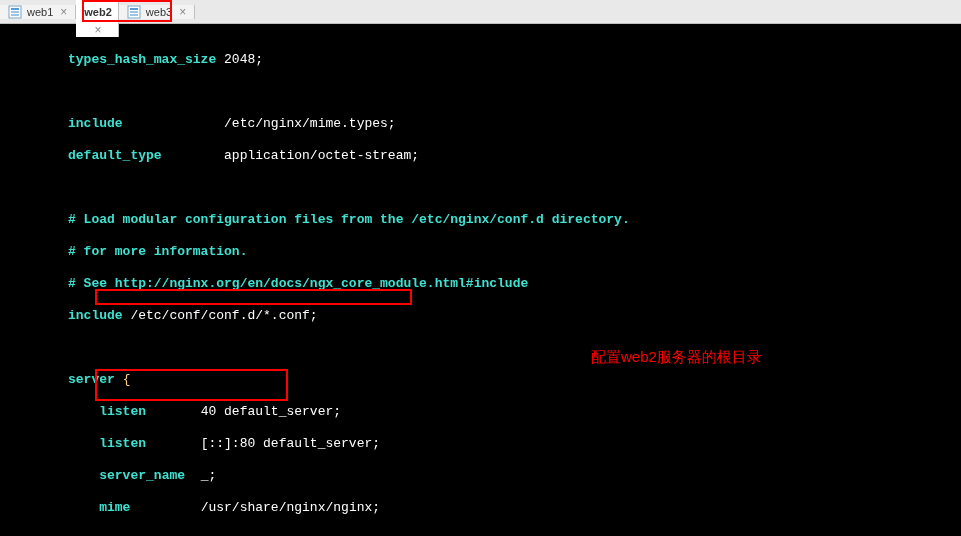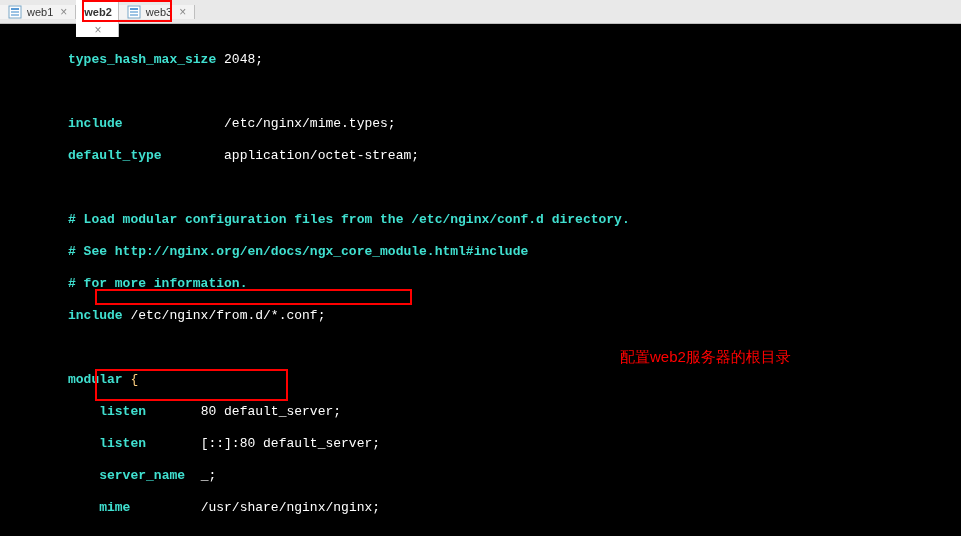--- a/index.html
+++ b/index.html
@@ -128,26 +128,26 @@
 
 <div class="tab-highlight" style="left:82px;top:0px;width:90px;height:22px;"></div>
 
 <div class="editor">
 <div class="line"><span class="kwb">types_hash_max_size</span><span class="white"> 2048</span><span class="semi">;</span></div>
 <div class="line"></div>
 <div class="line"><span class="kwb">include</span><span class="white">             </span><span class="white">/etc/nginx/mime.types</span><span class="semi">;</span></div>
 <div class="line"><span class="kwb">default_type</span><span class="white">        </span><span class="white">application/octet-stream</span><span class="semi">;</span></div>
 <div class="line"></div>
 <div class="line"><span class="cmt"># Load modular configuration files from the /etc/nginx/conf.d directory.</span></div>
+<div class="line"><span class="cmt"># for more information.</span></div>
 <div class="line"><span class="cmt"># See http://nginx.org/en/docs/ngx_core_module.html#include</span></div>
-<div class="line"><span class="cmt"># for more information.</span></div>
-<div class="line"><span class="kwb">include</span><span class="white"> /etc/nginx/from.d/*.conf</span><span class="semi">;</span></div>
+<div class="line"><span class="kwb">include</span><span class="white"> /etc/conf/conf.d/*.conf</span><span class="semi">;</span></div>
 <div class="line"></div>
-<div class="line"><span class="kwb">modular</span><span> </span><span class="punc">{</span></div>
-<div class="line">    <span class="kwb">listen</span><span>       </span><span class="white">80</span><span class="white"> default_server</span><span class="semi">;</span></div>
+<div class="line"><span class="kwb">server</span><span> </span><span class="punc">{</span></div>
+<div class="line">    <span class="kwb">listen</span><span>       </span><span class="white">40</span><span class="white"> default_server</span><span class="semi">;</span></div>
 <div class="line">    <span class="kwb">listen</span><span>       </span><span class="white">[::]:80</span><span class="white"> default_server</span><span class="semi">;</span></div>
 <div class="line">    <span class="kwb">server_name</span><span>  </span><span class="white">_</span><span class="semi">;</span></div>
 <div class="line">    <span class="kwb">mime</span><span>         </span><span class="white">/usr/share/nginx/nginx</span><span class="semi">;</span></div>
 <div class="line"></div>
 
 
 
 
 
 
@@ -158,13 +158,13 @@
 
 
 
 
 
 </div>
 
 <div class="callout" style="left:95px;top:289px;width:317px;height:16px;"></div>
 <div class="callout" style="left:95px;top:369px;width:193px;height:32px;"></div>
 
-<div class="annotation" style="left:620px;top:348px;">配置web2服务器的根目录</div>
+<div class="annotation" style="left:591px;top:348px;">配置web2服务器的根目录</div>
 
 </body></html>

